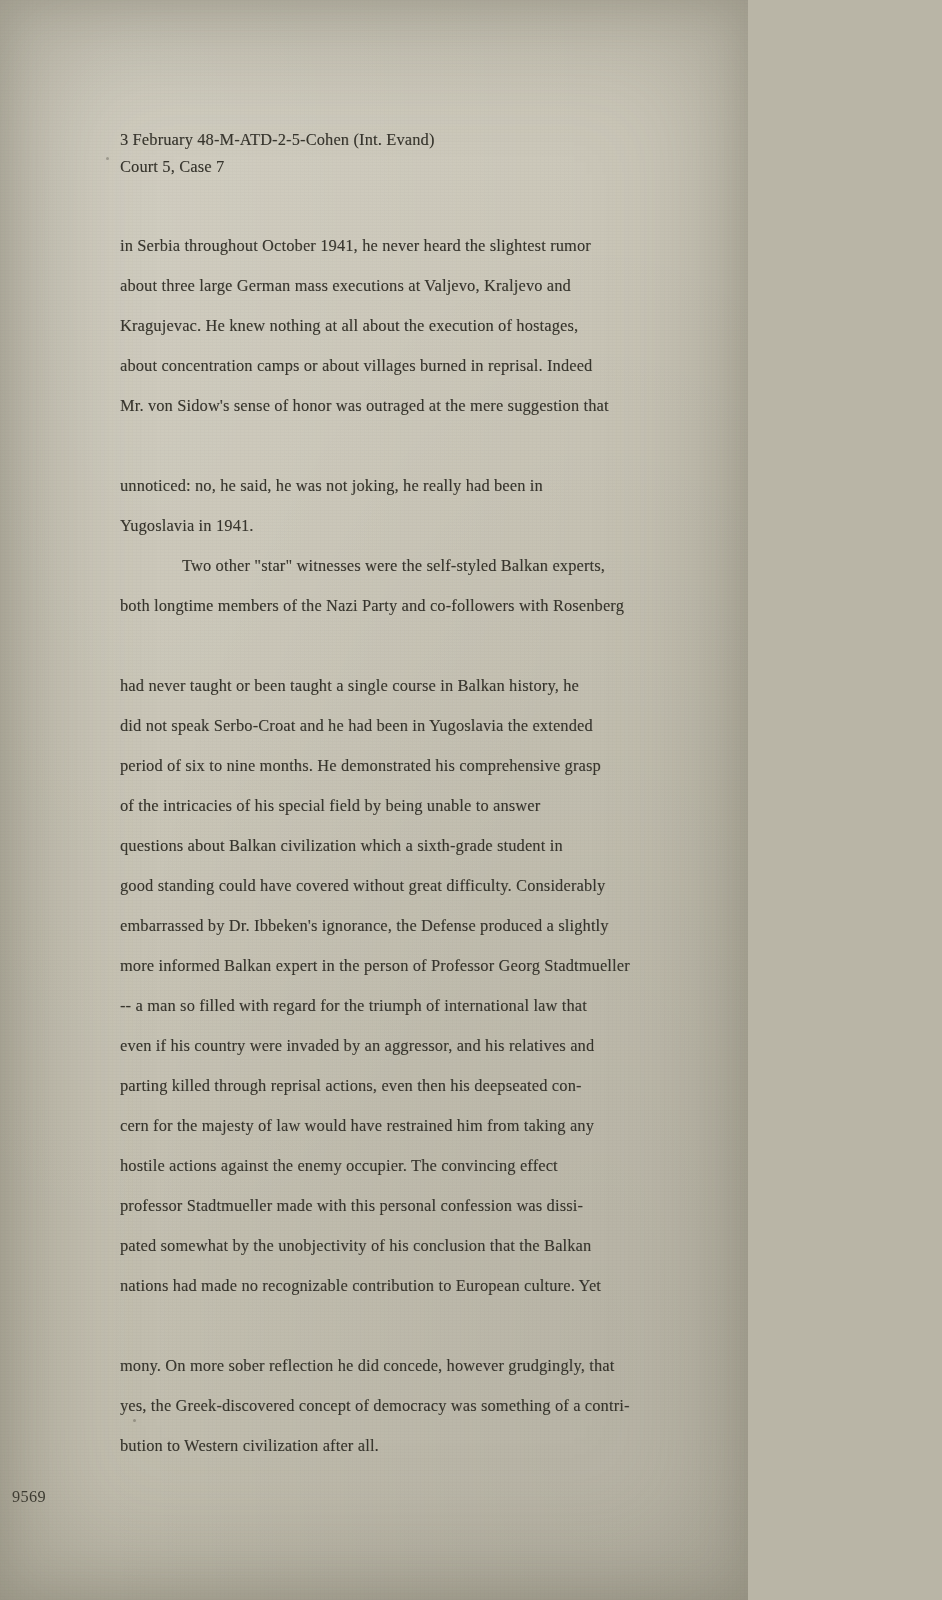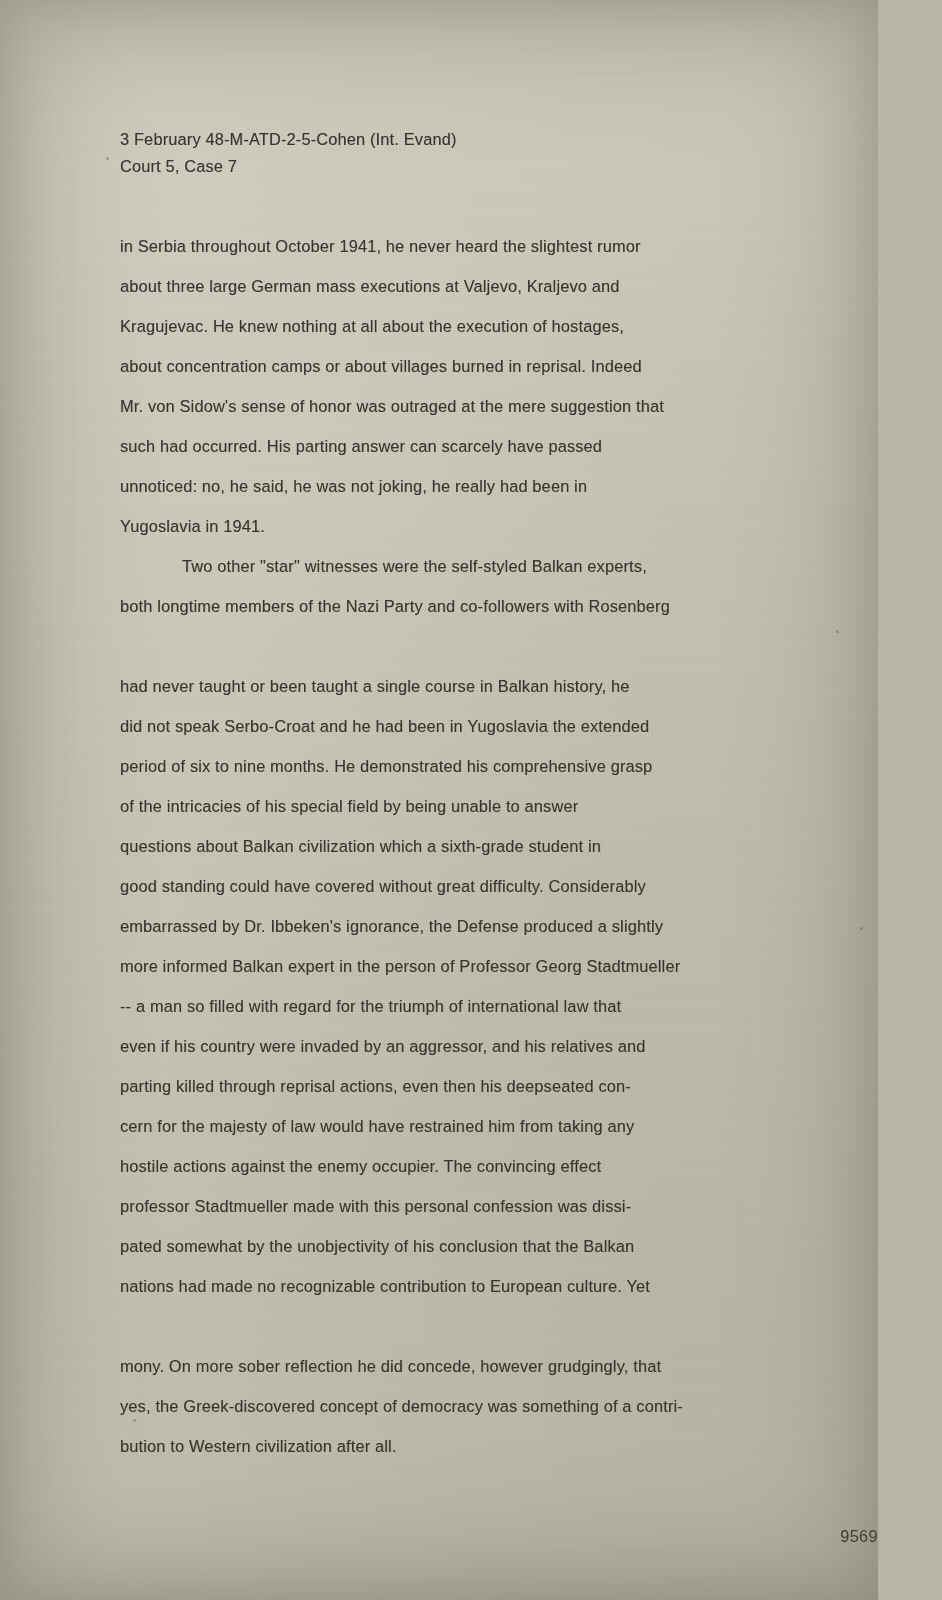--- a/index.html
+++ b/index.html
@@ -2,29 +2,29 @@
 <html><head>
 <meta charset="utf-8">
 <style>
   html, body {
     margin: 0;
     padding: 0;
     background: #b9b5a6;
   }
   .page {
     position: relative;
-    width: 878px;
+    width: 748px;
     height: 1600px;
     background: #c9c5b6;
     background-image:
       radial-gradient(ellipse at 20% 15%, rgba(255,255,255,0.10), rgba(255,255,255,0) 55%),
       radial-gradient(ellipse at 80% 85%, rgba(0,0,0,0.06), rgba(0,0,0,0) 60%),
       linear-gradient(180deg, #cbc7b9 0%, #c6c2b3 45%, #c1bdae 100%);
     overflow: hidden;
-    font-family: Liberation Sans, sans-serif;
+    font-family: Liberation Serif, serif;
     color: #3a382f;
   }
   
   .grain {
     position: absolute;
     inset: 0;
     pointer-events: none;
     opacity: 0.30;
     background-image:
       repeating-linear-gradient(0deg, rgba(0,0,0,0.025) 0px, rgba(0,0,0,0.025) 1px, rgba(255,255,255,0.02) 1px, rgba(255,255,255,0.02) 3px),
@@ -70,27 +70,26 @@
     display: inline-block;
     width: 62px;
   }
   .line {
     white-space: pre-wrap;
   }
 
   .page-number {
     position: absolute;
     top: 1487px;
-    left: 0;
+    left: 12px;
     right: 0;
-    text-align: right;
+    text-align: left;
     font-size: 16.3px;
     color: #36342c;
     letter-spacing: 0.4px;
-    margin-top: 40px;
   }
 
   
   .speck {
     position: absolute;
     width: 3px;
     height: 3px;
     border-radius: 50%;
     background: rgba(70,66,54,0.35);
     pointer-events: none;
@@ -107,21 +106,21 @@
   </div>
 
   <div class="typed body-block">
 
     <p class="para">
       <span class="line">in Serbia throughout October 1941, he never heard the slightest rumor</span><br>
       <span class="line">about three large German mass executions at Valjevo, Kraljevo and</span><br>
       <span class="line">Kragujevac. He knew nothing at all about the execution of hostages,</span><br>
       <span class="line">about concentration camps or about villages burned in reprisal. Indeed</span><br>
       <span class="line">Mr. von Sidow's sense of honor was outraged at the mere suggestion that</span><br>
-      <span class="line">such had occurred. His parting answer can scarcely have passed</span><br>
+      <br>
       <span class="line">unnoticed: no, he said, he was not joking, he really had been in</span><br>
       <span class="line">Yugoslavia in 1941.</span>
     </p>
 
     <p class="para">
       <span class="indent"></span><span class="line">Two other "star" witnesses were the self-styled Balkan experts,</span><br>
       <span class="line">both longtime members of the Nazi Party and co-followers with Rosenberg</span><br>
       <br>
       <span class="line">had never taught or been taught a single course in Balkan history, he</span><br>
       <span class="line">did not speak Serbo-Croat and he had been in Yugoslavia the extended</span><br>

